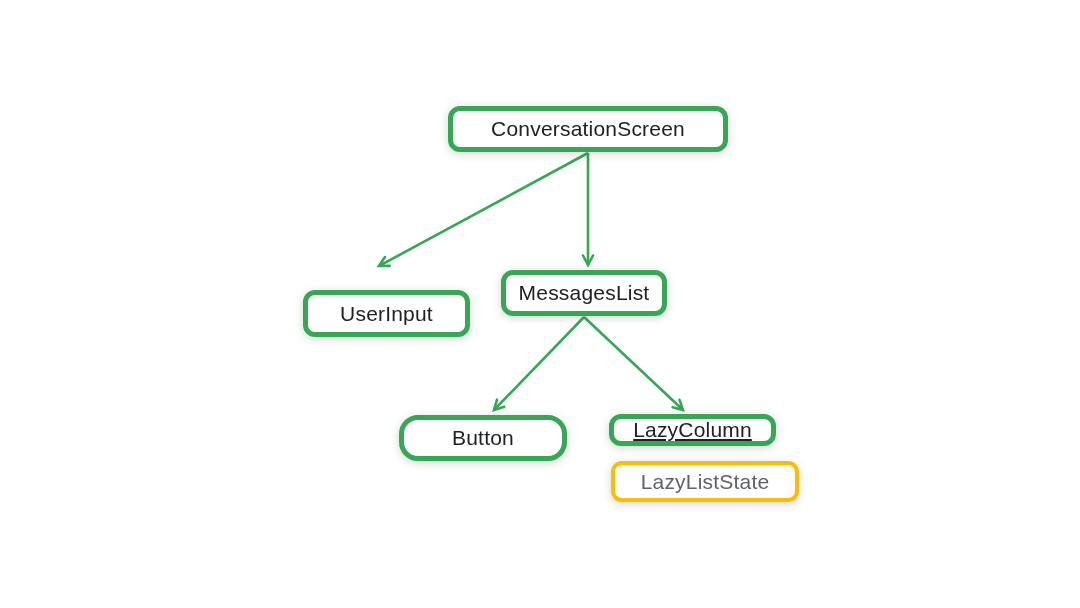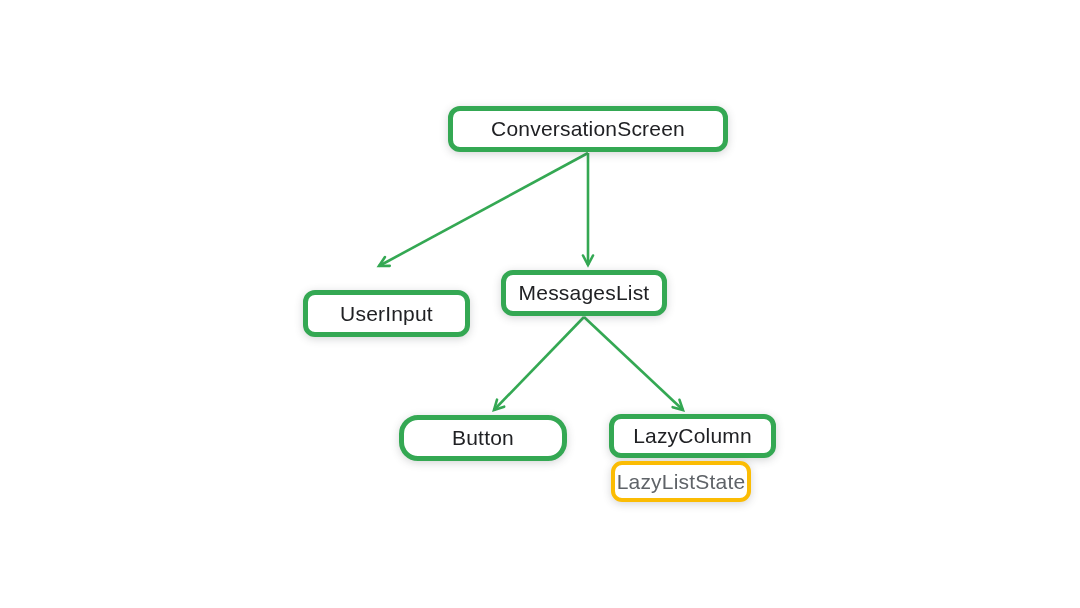--- a/index.html
+++ b/index.html
@@ -73,17 +73,17 @@
   </svg>
 
   <div class="node green" style="left:448px; top:106px; width:280px; height:46px;">ConversationScreen</div>
 
   <div class="node green" style="left:303px; top:270px; width:167px; height:47px;margin-top:20px;">UserInput</div>
 
   <div class="node green" style="left:501px; top:270px; width:166px; height:46px;">MessagesList</div>
 
   <div class="node green" style="left:399px; top:415px; width:168px; height:46px;border-radius:19px;">Button</div>
 
-  <div class="node green" style="left:609px; top:414px; width:167px; height:44px;">LazyColumn</div>
+  <div class="node green" style="left:609px; top:414px; width:167px; height:32px;text-decoration:underline;">LazyColumn</div>
 
-  <div class="node yellow" style="left:611px; top:461px; width:140px; height:41px;">LazyListState</div>
+  <div class="node yellow" style="left:611px; top:461px; width:188px; height:41px;">LazyListState</div>
 
 </div>
 
 </body></html>

